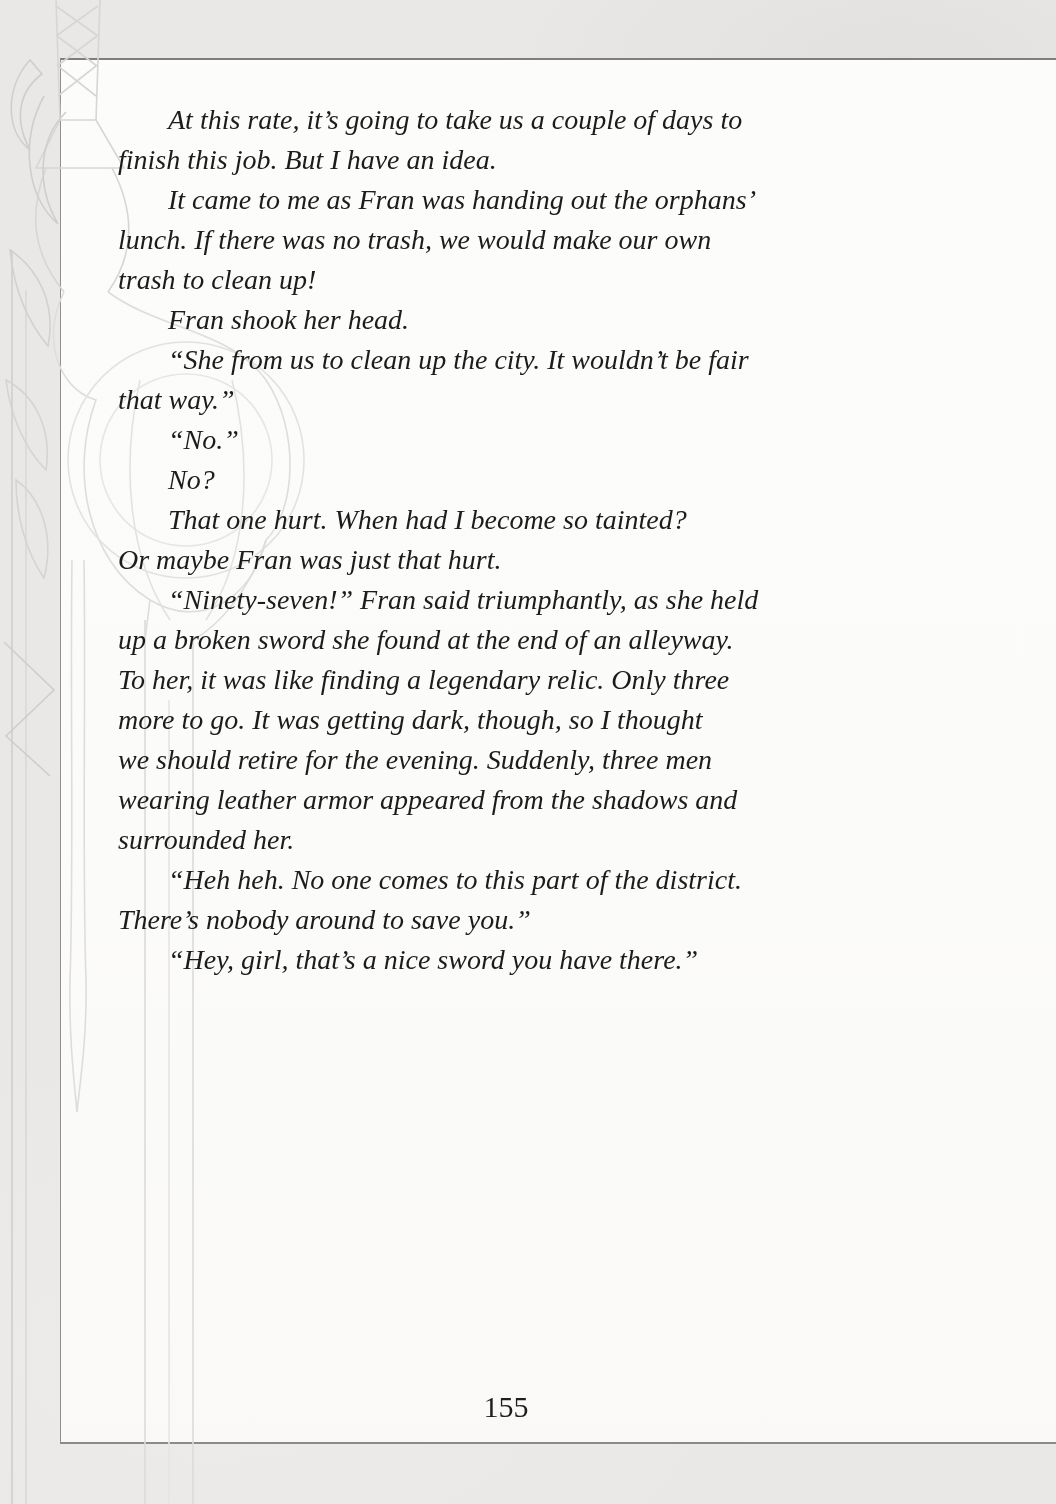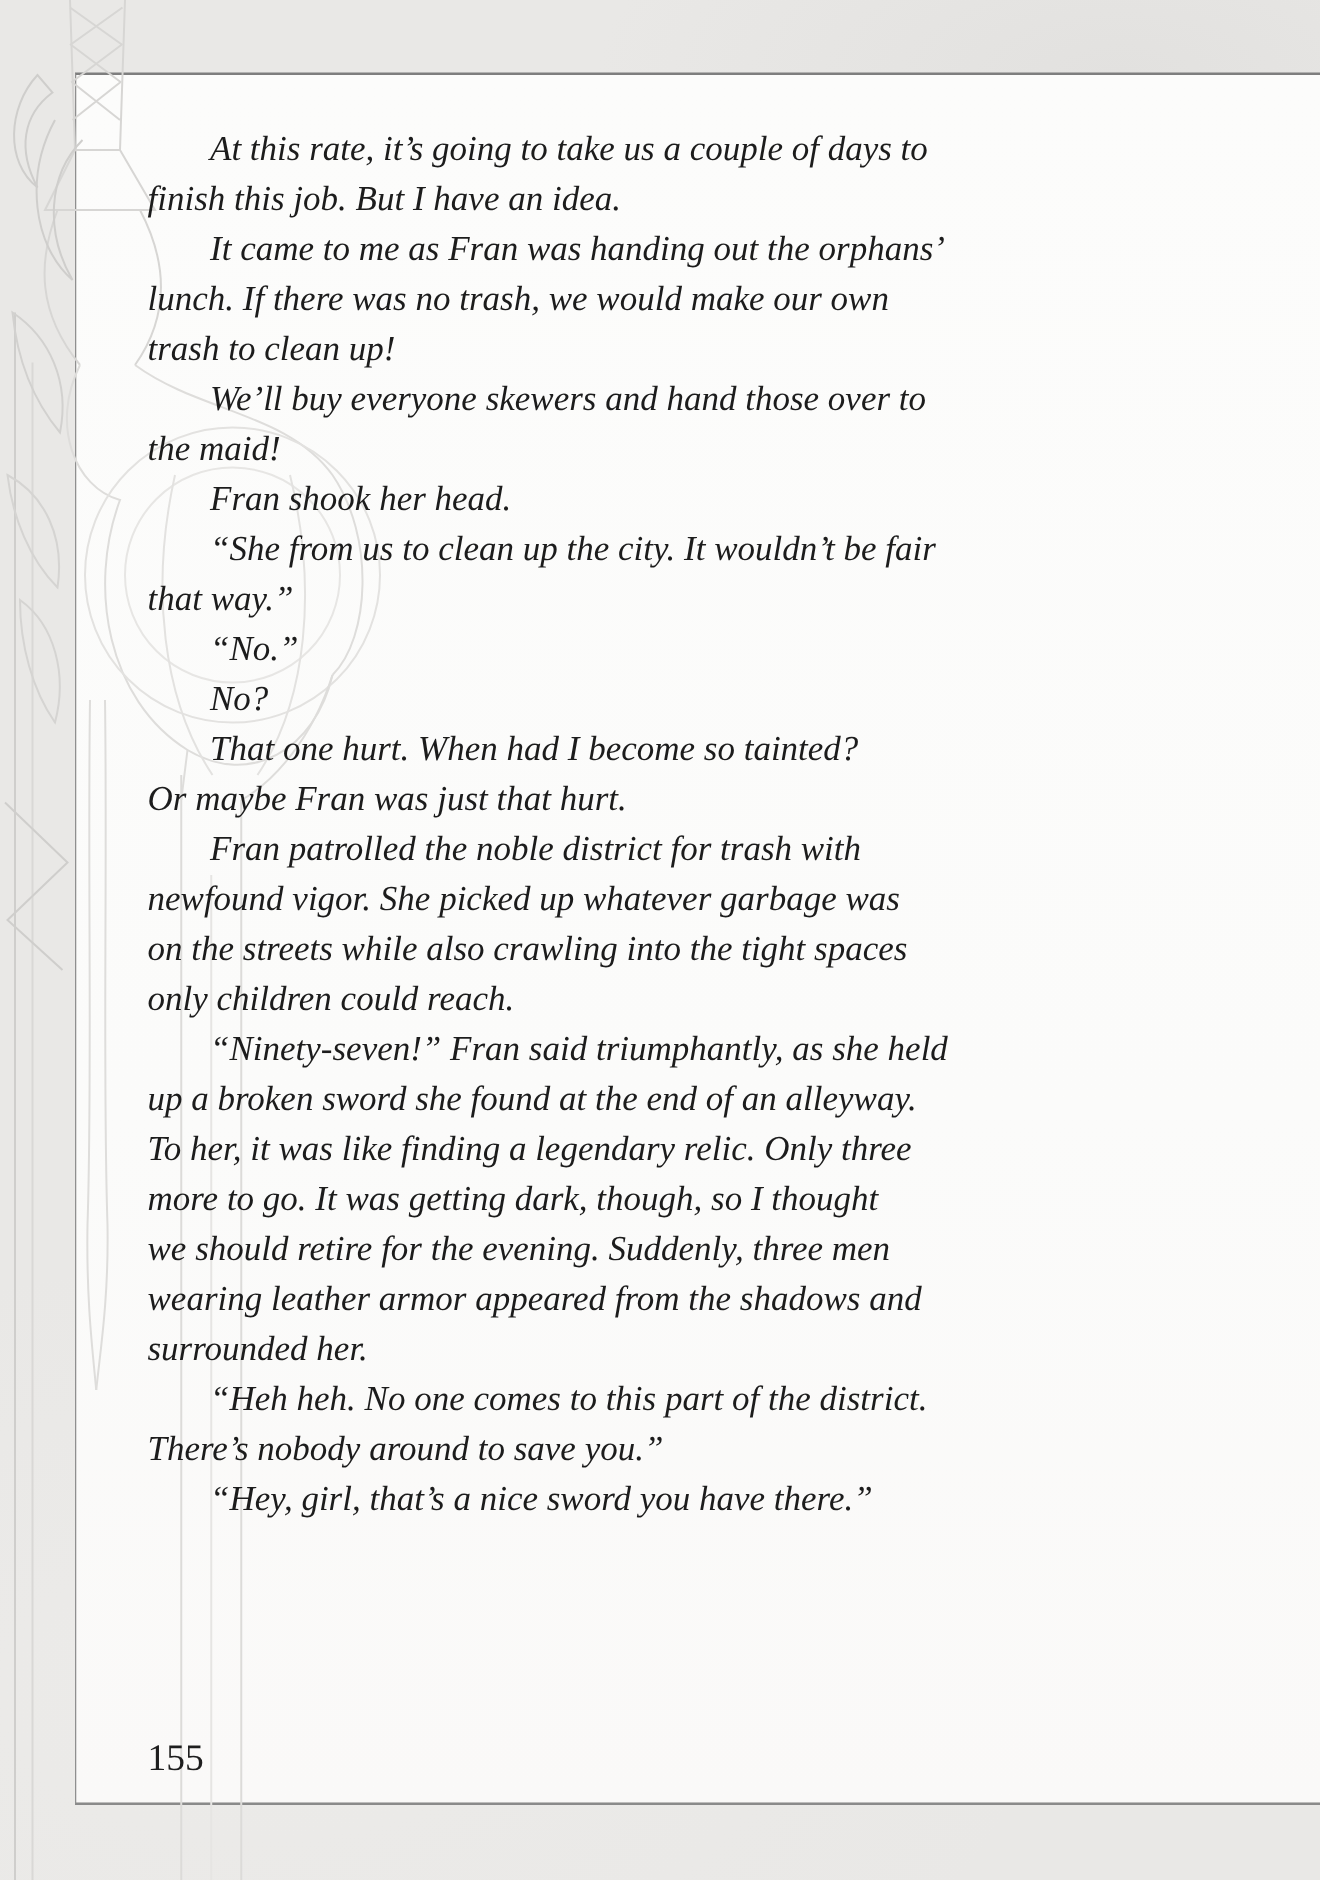--- a/index.html
+++ b/index.html
@@ -53,21 +53,21 @@
     font-style: italic;
   }
   .para.italic {
     font-style: italic;
   }
   .page-number {
     position: absolute;
     left: 118px;
     top: 1390px;
     width: 776px;
-    text-align: left;
+    text-align: center;
     z-index: 3;
     font-size: 30px;
     color: #1e1e1e;
     font-variant-numeric: oldstyle-nums;
   }
 </style>
 </head>
 <body>
 
 <div class="page"></div>
@@ -108,33 +108,27 @@
     <path d="M150 600 L145 640 M266 540 C250 590, 220 625, 193 640" stroke="#dedddb"></path>
   </g>
 </svg>
 
 <div class="text-block">
     <p class="para italic">At this rate, it’s going to take us a couple of days to
 finish this job. But I have an idea.</p>
     <p class="para">It came to me as Fran was handing out the orphans’
 lunch. If there was no trash, we would make our own
 trash to clean up!</p>
-    <p class="para italic">We’ll buy everyone skewers and hand those over to
-the maid!</p>
     <p class="para">Fran shook her head.</p>
     <p class="para">“She from us to clean up the city. It wouldn’t be fair
 that way.”</p>
     <p class="para">“No.”</p>
     <p class="para italic">No?</p>
     <p class="para">That one hurt. When had I become so tainted?
 Or maybe Fran was just that hurt.</p>
-    <p class="para">Fran patrolled the noble district for trash with
-newfound vigor. She picked up whatever garbage was
-on the streets while also crawling into the tight spaces
-only children could reach.</p>
     <p class="para">“Ninety-seven!” Fran said triumphantly, as she held
 up a broken sword she found at the end of an alleyway.
 To her, it was like finding a legendary relic. Only three
 more to go. It was getting dark, though, so I thought
 we should retire for the evening. Suddenly, three men
 wearing leather armor appeared from the shadows and
 surrounded her.</p>
     <p class="para">“Heh heh. No one comes to this part of the district.
 There’s nobody around to save you.”</p>
     <p class="para">“Hey, girl, that’s a nice sword you have there.”</p>

